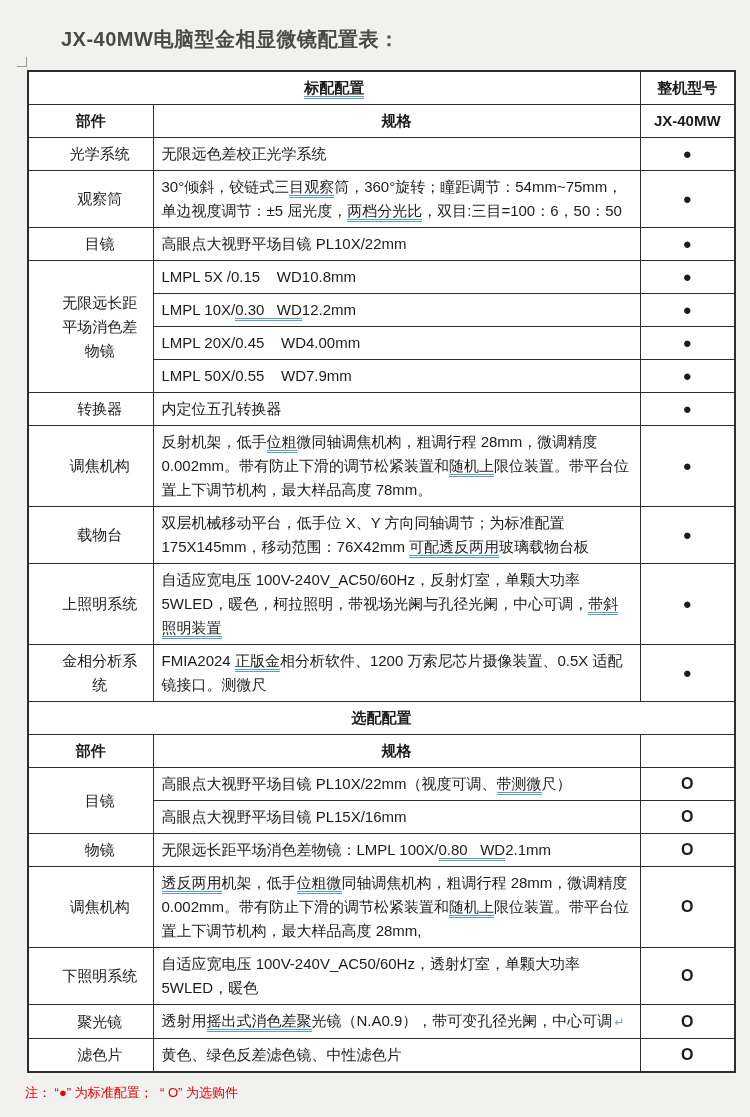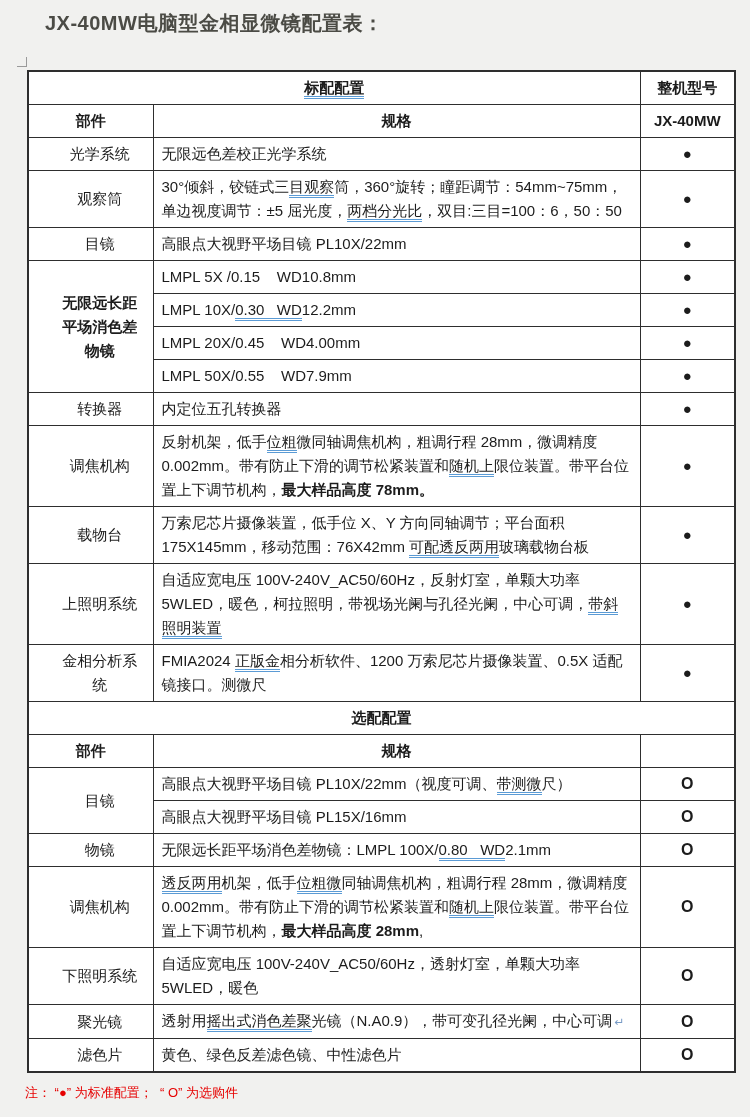--- a/index.html
+++ b/index.html
@@ -10,21 +10,21 @@
   }
   html,body{margin:0;padding:0;}
   body{
     width:750px;height:1117px;overflow:hidden;
     background:#f1f1ef;
     font-family:"Liberation Sans","DejaVu Sans",sans-serif;
     color:#1c1c1c;
     position:relative;
   }
   .title{
-    position:absolute;left:45px;top:10px;margin:0;
+    position:absolute;left:45px;top:10px;margin:16px;
     font-size:20px;font-weight:700;color:var(--title-gray);
     letter-spacing:.5px;
   }
   .corner-mark{
     position:absolute;left:17px;top:57px;width:9px;height:9px;
     border-right:1px solid #9a9a9a;border-bottom:1px solid #9a9a9a;
   }
   .doc{position:absolute;left:27px;top:70px;width:619px;}
   table{
     border-collapse:collapse;width:707px;background:#ffffff;
@@ -38,21 +38,21 @@
     font-size:15px;line-height:24px;
     padding:4px 8px;vertical-align:middle;
   }
   td.group{text-align:center;font-weight:700;}
   td.part{text-align:center;padding-left:26px;}
   td.spec{white-space:pre-wrap;margin-left:16px;}
   td.mark{text-align:center;}
   td.mark.std{font-size:15px;}
   td.mark.opt{font-weight:700;font-size:16px;}
   .u{border-bottom:3px double var(--spell-blue);}
-  .b{font-weight:700;}
+  .b{font-weight:400;}
   .pilcrow{color:#7a9cc6;font-size:12px;margin-left:2px;}
   .note{
     margin:11px 0 0 -2px;
     color:var(--note-red);font-weight:400;font-size:13px;
     white-space:pre;
   }
 </style>
 </head>
 <body>
 
@@ -117,21 +117,21 @@
           <td class="spec"><span>内定位五孔转换器</span></td>
           <td class="mark std">●</td>
         </tr>
         <tr>
           <td class="part">调焦机构</td>
           <td class="spec"><span>反射机架，低手</span><span class="u">位粗</span><span>微同轴调焦机构，粗调行程 28mm，微调精度 0.002mm。带有防止下滑的调节松紧装置和</span><span class="u">随机上</span><span>限位装置。带平台位置上下调节机构，</span><span class="b">最大样品高度 78mm。</span></td>
           <td class="mark std">●</td>
         </tr>
         <tr>
           <td class="part">载物台</td>
-          <td class="spec"><span>万索尼芯片摄像装置，低手位 X、Y 方向同轴调节；平台面积 175X145mm，移动范围：76X42mm </span><span class="u">可配透反两用</span><span>玻璃载物台板</span></td>
+          <td class="spec"><span>双层机械移动平台，低手位 X、Y 方向同轴调节；为标准配置 175X145mm，移动范围：76X42mm </span><span class="u">可配透反两用</span><span>玻璃载物台板</span></td>
           <td class="mark std">●</td>
         </tr>
         <tr>
           <td class="part">上照明系统</td>
           <td class="spec"><span>自适应宽电压 100V-240V_AC50/60Hz，反射灯室，单颗大功率 5WLED，暖色，柯拉照明，带视场光阑与孔径光阑，中心可调，</span><span class="u">带斜照明装置</span></td>
           <td class="mark std">●</td>
         </tr>
         <tr>
           <td class="part">金相分析系统</td>
           <td class="spec"><span>FMIA2024 </span><span class="u">正版金</span><span>相分析软件、1200 万索尼芯片摄像装置、0.5X 适配镜接口。测微尺</span></td>

